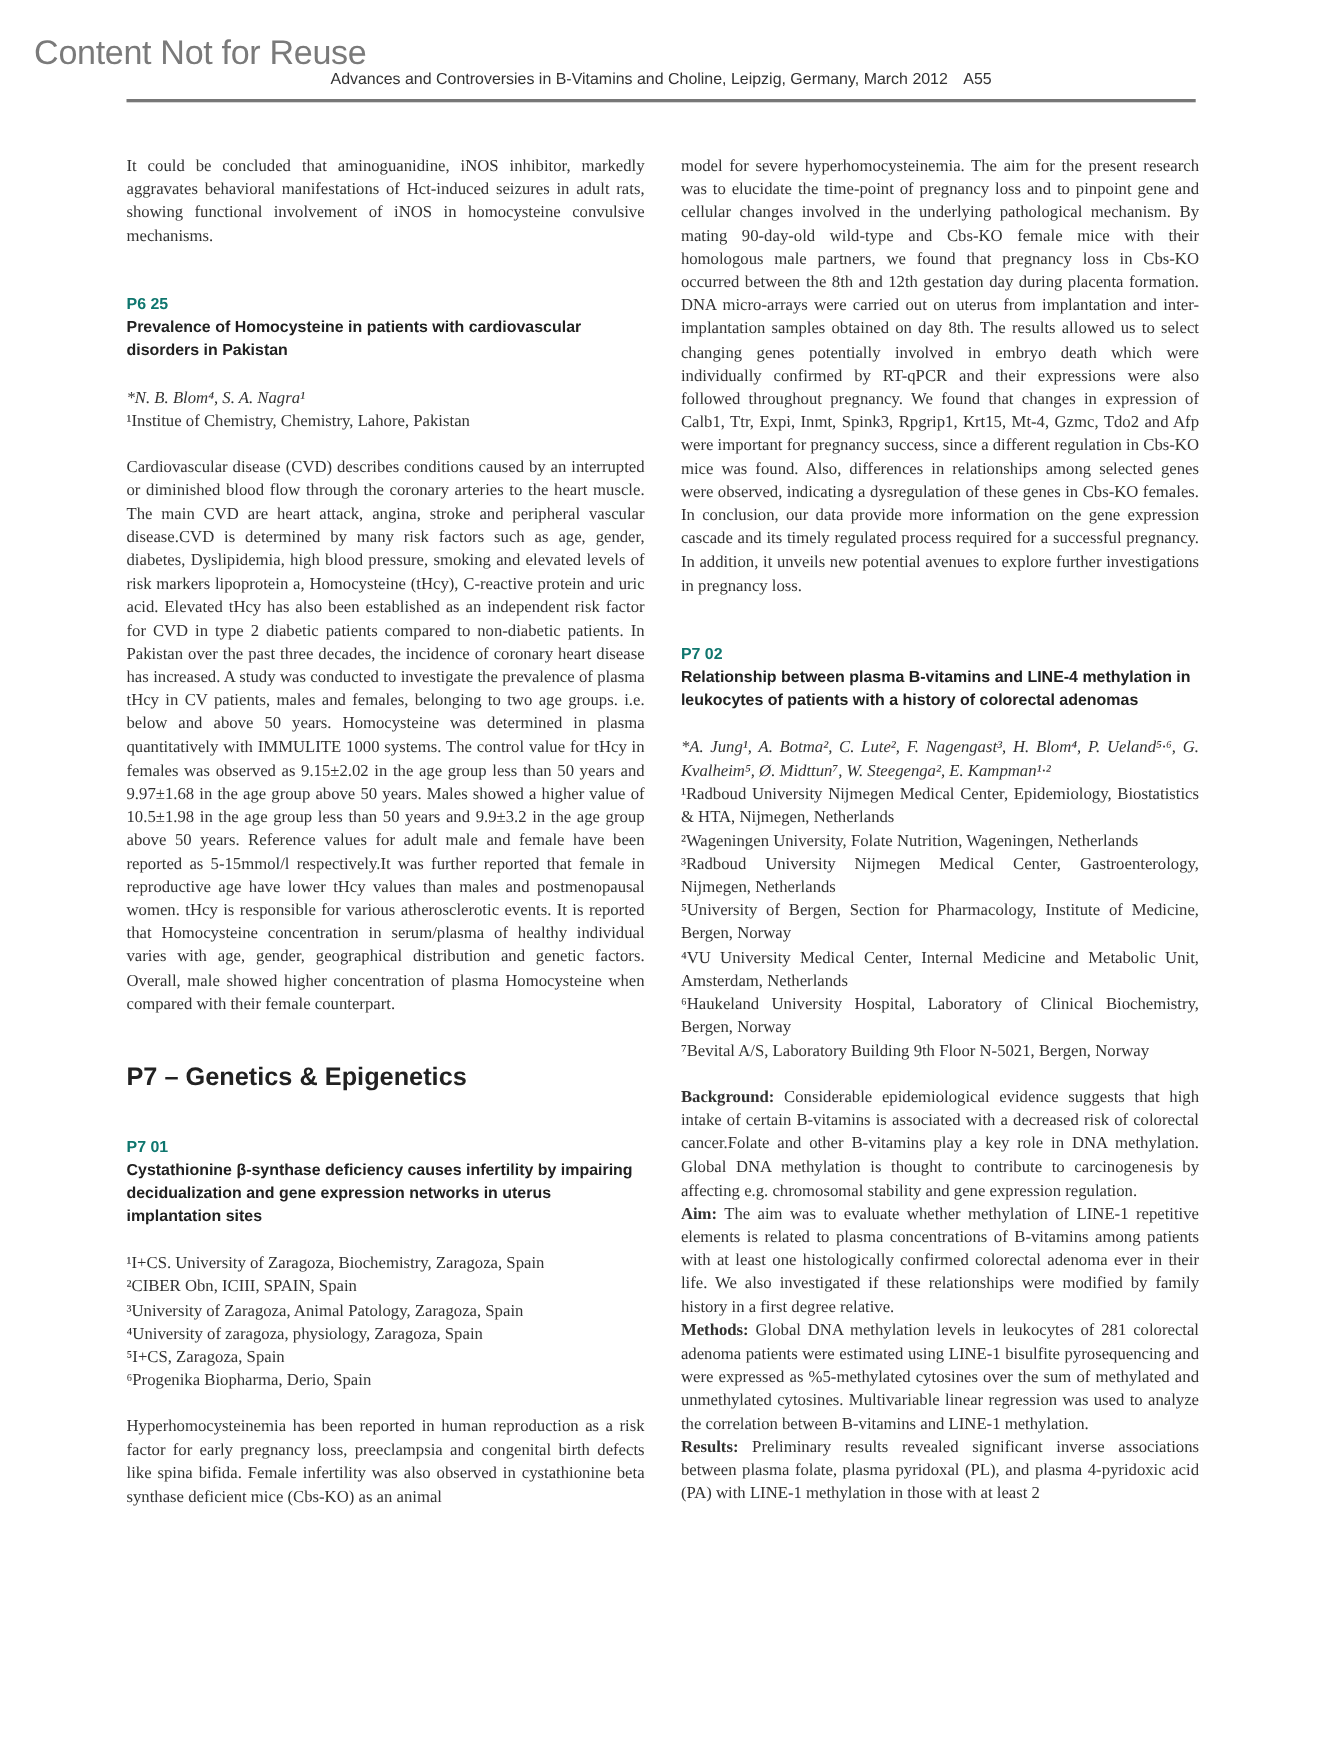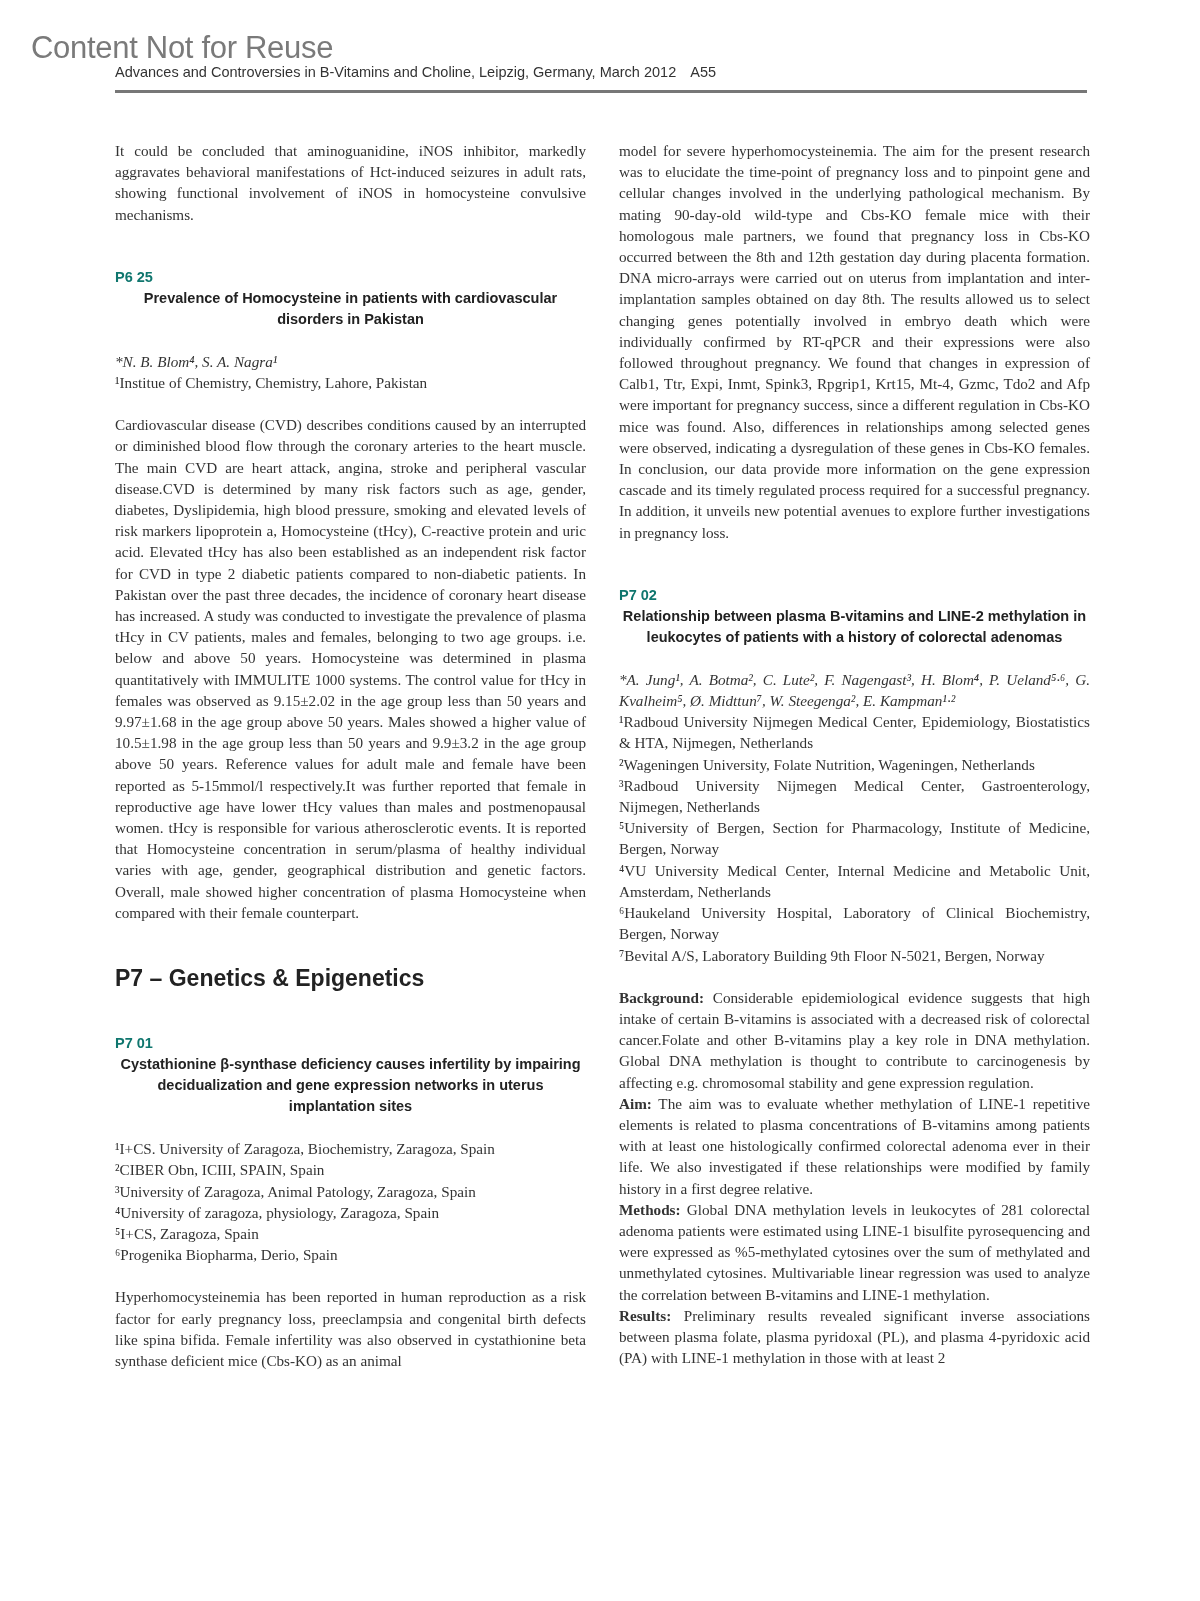--- a/index.html
+++ b/index.html
@@ -1,26 +1,26 @@
 <!DOCTYPE html>
 <html><head>
 <meta charset="utf-8">
 <style>
   html, body { margin: 0; padding: 0; background: #ffffff; }
   body { width: 1200px; height: 1601px; position: relative; overflow: hidden; color: #2b2b2b; }
   .watermark { position: absolute; left: 31px; top: 30px; font-family: "Liberation Sans", sans-serif; font-size: 31px; color: #7a7a7a; letter-spacing: -0.3px; }
-  .running-head { position: absolute; left: 115px; right: 113px; top: 64px; text-align: left; font-family: "Liberation Sans", sans-serif; font-size: 14.5px; color: #333; }
+  .running-head { position: absolute; left: 115px; right: 113px; top: 64px; text-align: center; font-family: "Liberation Sans", sans-serif; font-size: 14.5px; color: #333; }
   .running-head .pg { margin-left: 14px; }
   .rule { position: absolute; left: 115px; right: 113px; top: 90px; height: 3px; background: #777; }
   .col { position: absolute; top: 140px; width: 471px; font-family: "Liberation Serif", serif; font-size: 15.2px; line-height: 21.2px; color: #333; }
   .col.left { left: 115px; }
   .col.right { left: 619px; }
   p { margin: 0; text-align: justify; }
   .abs-id { font-family: "Liberation Sans", sans-serif; font-weight: bold; font-size: 14.5px; line-height: 21px; color: #0f766e; }
-  .abs-title { font-family: "Liberation Sans", sans-serif; font-weight: bold; font-size: 14.5px; line-height: 21px; color: #222; text-align: center; }
+  .abs-title { font-family: "Liberation Sans", sans-serif; font-weight: bold; font-size: 14.5px; line-height: 21px; color: #222; }
   .authors { font-style: italic; }
   .section-head { font-family: "Liberation Sans", sans-serif; font-weight: bold; font-size: 23px; line-height: 26px; color: #222; }
   .label { font-weight: bold; }
   .sp-l { height: 42px; }
   .sp-m { height: 21px; }
 </style>
 </head>
 <body>
 
 <div class="watermark">Content Not for Reuse</div>
@@ -61,21 +61,21 @@
     <p>Hyperhomocysteinemia has been reported in human reproduction as a risk factor for early pregnancy loss, preeclampsia and congenital birth defects like spina bifida. Female infertility was also observed in cystathionine beta synthase deficient mice (Cbs-KO) as an animal</p>
   </section>
 </div>
 
 <div class="col right">
   <p>model for severe hyperhomocysteinemia. The aim for the present research was to elucidate the time-point of pregnancy loss and to pinpoint gene and cellular changes involved in the underlying pathological mechanism. By mating 90-day-old wild-type and Cbs-KO female mice with their homologous male partners, we found that pregnancy loss in Cbs-KO occurred between the 8th and 12th gestation day during placenta formation. DNA micro-arrays were carried out on uterus from implantation and inter-implantation samples obtained on day 8th. The results allowed us to select changing genes potentially involved in embryo death which were individually confirmed by RT-qPCR and their expressions were also followed throughout pregnancy. We found that changes in expression of Calb1, Ttr, Expi, Inmt, Spink3, Rpgrip1, Krt15, Mt-4, Gzmc, Tdo2 and Afp were important for pregnancy success, since a different regulation in Cbs-KO mice was found. Also, differences in relationships among selected genes were observed, indicating a dysregulation of these genes in Cbs-KO females. In conclusion, our data provide more information on the gene expression cascade and its timely regulated process required for a successful pregnancy. In addition, it unveils new potential avenues to explore further investigations in pregnancy loss.</p>
   <div class="sp-l"></div>
 
   <section>
     <div class="abs-id">P7 02</div>
-    <div class="abs-title">Relationship between plasma B-vitamins and LINE-2 methylation in leukocytes of patients with a history of colorectal adenomas</div>
+    <div class="abs-title">Relationship between plasma B-vitamins and LINE-4 methylation in leukocytes of patients with a history of colorectal adenomas</div>
     <div class="sp-m"></div>
     <p class="authors">*A. Jung¹, A. Botma², C. Lute², F. Nagengast³, H. Blom⁴, P. Ueland⁵·⁶, G. Kvalheim⁵, Ø. Midttun⁷, W. Steegenga², E. Kampman¹·²</p>
     <p>¹Radboud University Nijmegen Medical Center, Epidemiology, Biostatistics &amp; HTA, Nijmegen, Netherlands</p>
     <p>²Wageningen University, Folate Nutrition, Wageningen, Netherlands</p>
     <p>³Radboud University Nijmegen Medical Center, Gastroenterology, Nijmegen, Netherlands</p>
     <p>⁵University of Bergen, Section for Pharmacology, Institute of Medicine, Bergen, Norway</p>
     <p>⁴VU University Medical Center, Internal Medicine and Metabolic Unit, Amsterdam, Netherlands</p>
     <p>⁶Haukeland University Hospital, Laboratory of Clinical Biochemistry, Bergen, Norway</p>
     <p>⁷Bevital A/S, Laboratory Building 9th Floor N-5021, Bergen, Norway</p>
     <div class="sp-m"></div>

